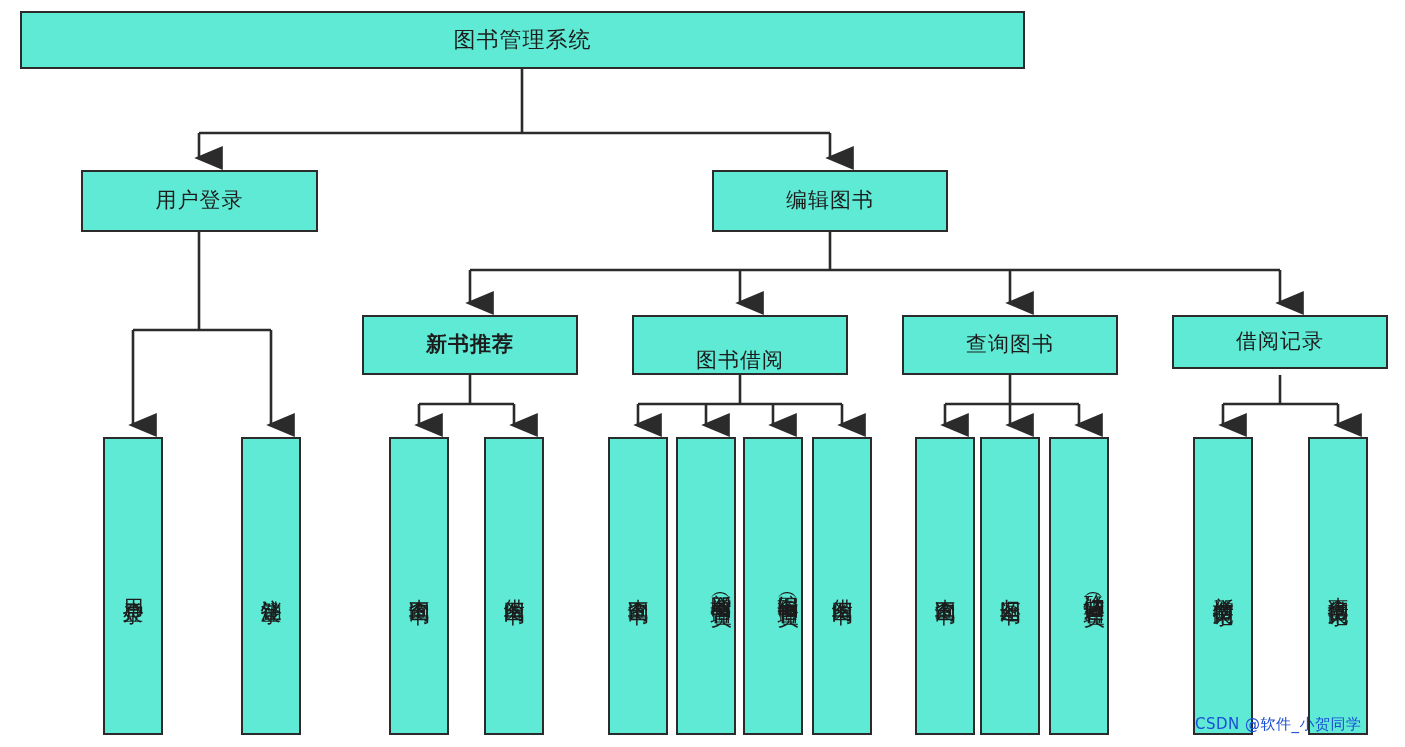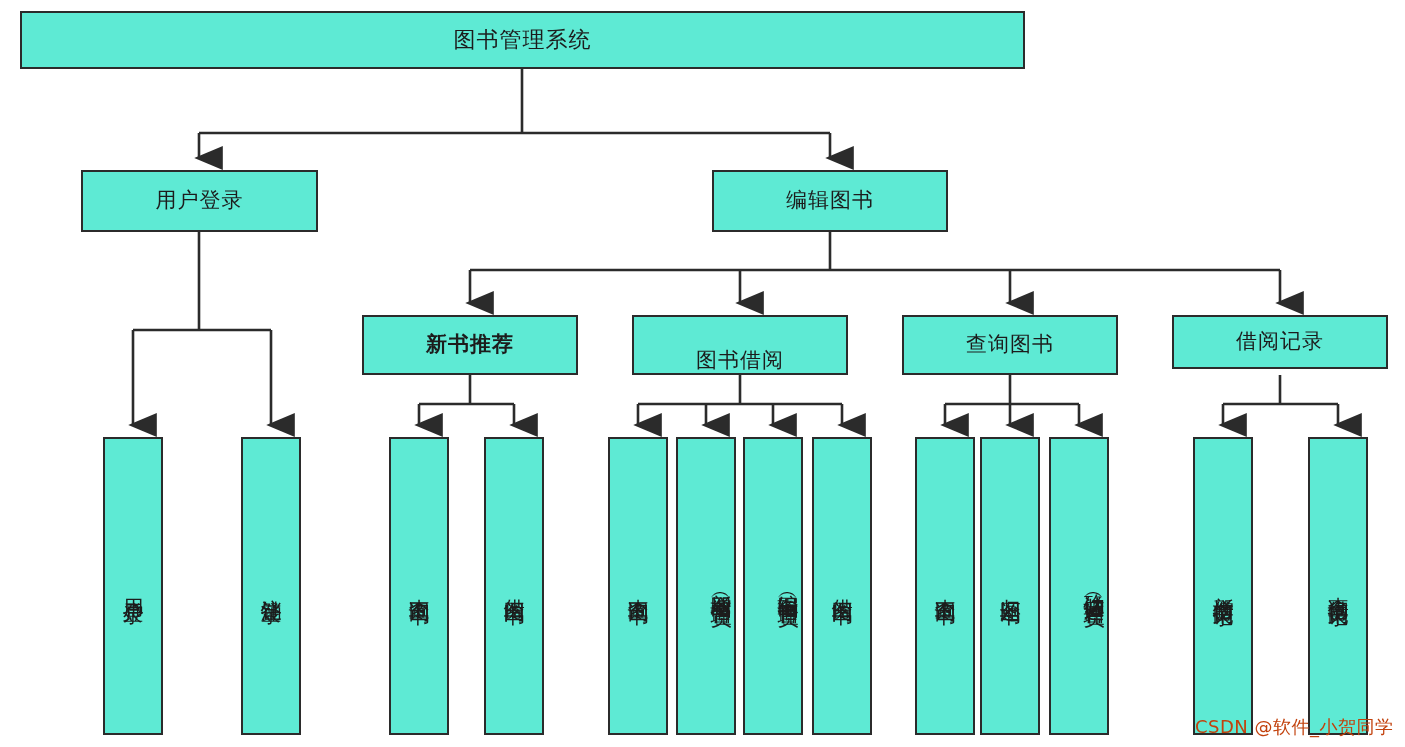--- a/index.html
+++ b/index.html
@@ -50,22 +50,22 @@
   }
   .node.vert.top {
     align-items: flex-start;
     justify-content: center;
   }
   .node.root {
     font-size: 22px;
   }
   .watermark {
     position: absolute;
-    color: #c2410c;
-    font-size: 18px;
+    color: #1d4ed8;
+    font-size: 15px;
     letter-spacing: 0.5px;
     white-space: nowrap;
     user-select: none;
   }
 </style>
 </head>
 <body>
 
 <div id="canvas">
 

